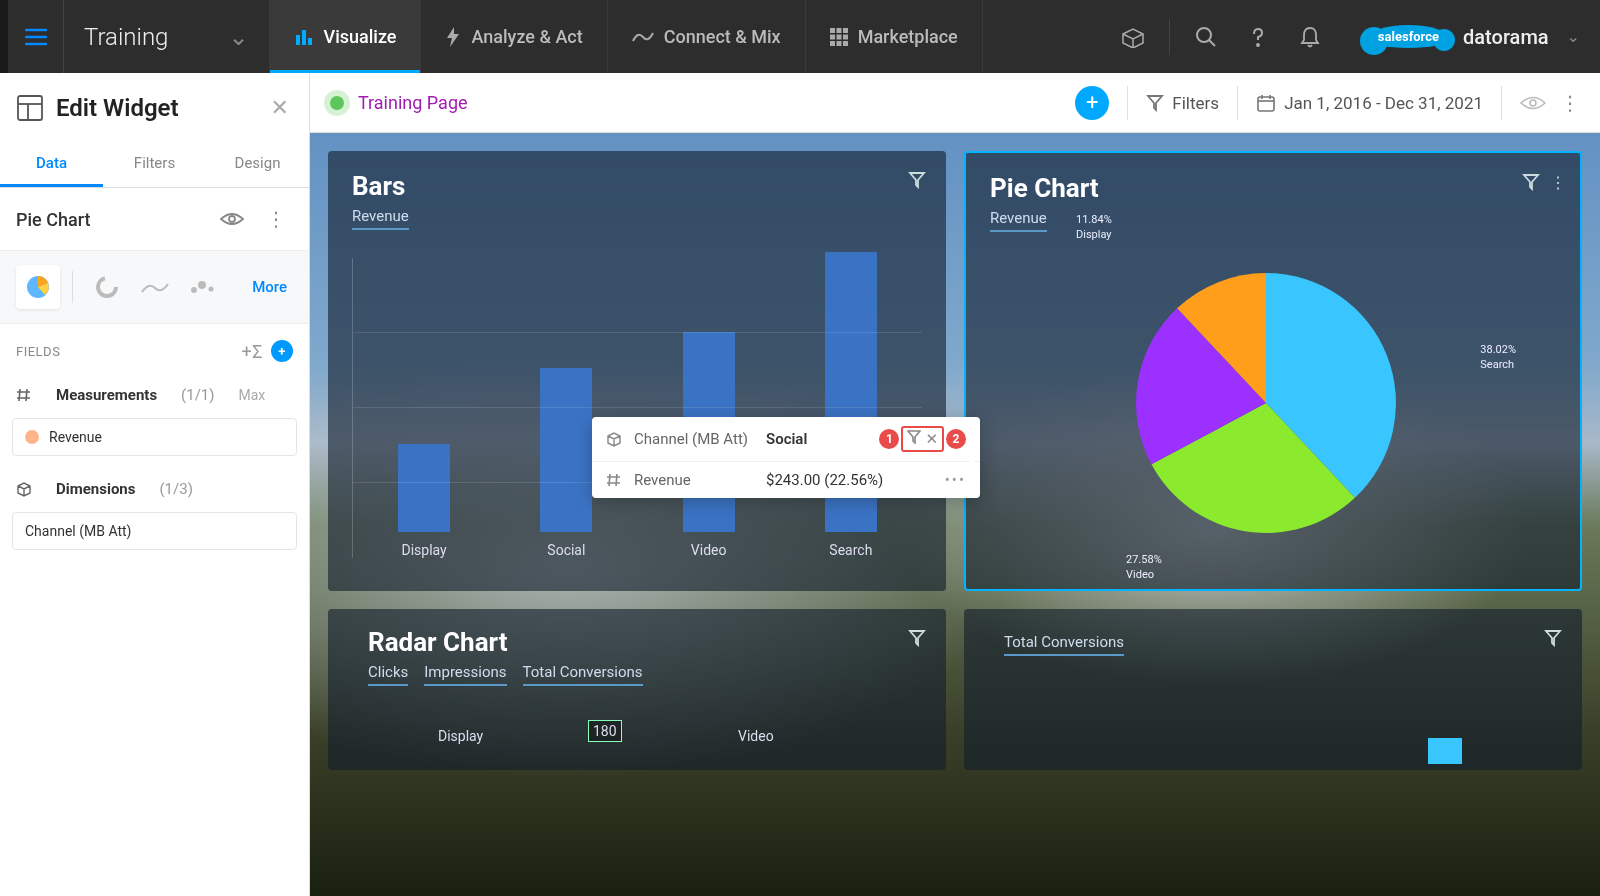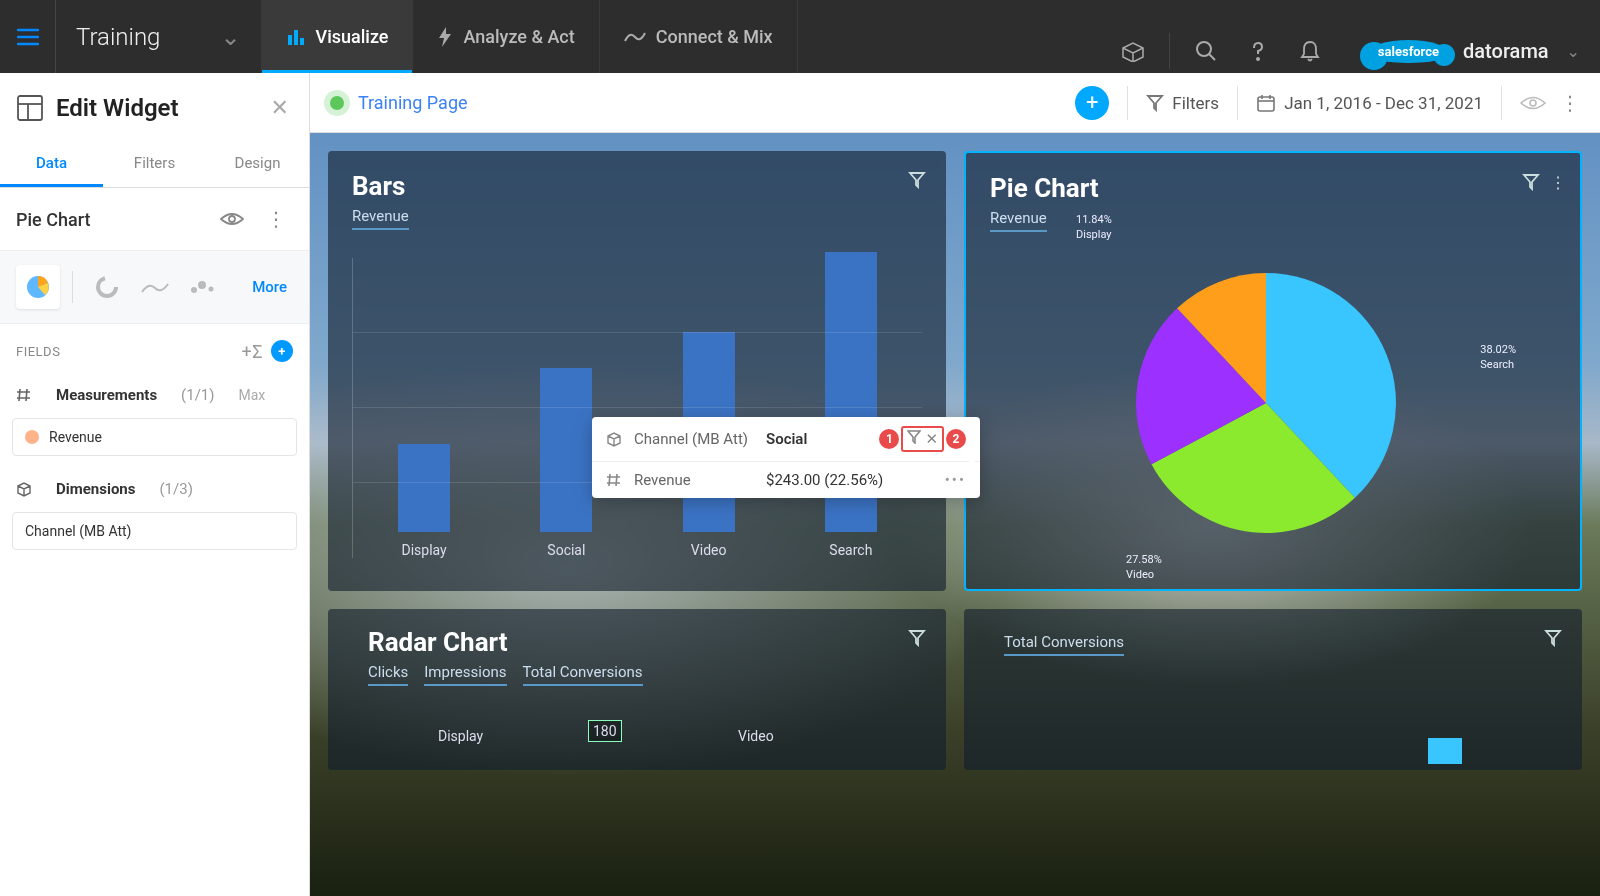--- a/index.html
+++ b/index.html
@@ -1,18 +1,18 @@
 <!DOCTYPE html>
 <html><head>
 <meta charset="utf-8">
 <style>
 * { box-sizing: border-box; margin: 0; padding: 0; font-family: -apple-system, BlinkMacSystemFont, "Segoe UI", Roboto, sans-serif; }
 body { width: 1600px; height: 896px; overflow: hidden; background: #1a1a1a; }
 
-.topnav { height: 73px; background: #2d2d2d; display: flex; align-items: flex-end; color: #ccc; }
+.topnav { height: 73px; background: #2d2d2d; display: flex; align-items: center; color: #ccc; margin-left: 8px; }
 .hamburger { width: 56px; display:flex; align-items:center; justify-content:center; cursor:pointer; height:100%; border-right:1px solid #444;}
 .hamburger svg { stroke:#0088ff; }
 .brand { display:flex; align-items:center; gap:60px; padding:0 20px; height:100%; border-right:1px solid #3a3a3a; font-size:24px; color:#eee; font-weight:300;}
 .brand .chev { color:#888; }
 .nav-tabs { display:flex; height:100%; }
 .nav-tab { display:flex; align-items:center; gap:10px; padding:0 24px; font-size:18px; font-weight:500; color:#bbb; cursor:pointer; border-right:1px solid #3a3a3a; position:relative; }
 .nav-tab.active { background:#3a3a3a; color:#fff; }
 .nav-tab.active::after { content:''; position:absolute; bottom:0; left:0; right:0; height:3px; background:#00aaff; }
 .nav-tab .icon { display:inline-flex; }
 .nav-right { margin-left:auto; display:flex; align-items:center; gap:8px; padding-right:20px; }
@@ -55,21 +55,21 @@
 .dot { width:14px; height:14px; border-radius:50%; }
 
 .canvas { flex:1; position:relative; background: linear-gradient(180deg,#3876b0 0%,#6aa5d4 30%,#8fb8d5 50%,#4a5d42 75%,#2a3020 100%); }
 .mountains { position:absolute; inset:0; background:
   radial-gradient(ellipse at 20% 60%, rgba(200,210,220,0.7) 0%, transparent 30%),
   radial-gradient(ellipse at 70% 55%, rgba(220,225,230,0.8) 0%, transparent 25%),
   linear-gradient(180deg,#5b8bc0 0%,#7fa8cc 35%,#a8b8c8 45%,#6a7a5a 55%,#3a4028 80%,#1a2010 100%);
 }
 .page-bar { position:relative; height:60px; background:#fff; border-bottom:1px solid #ddd; display:flex; align-items:center; padding:0 20px; gap:14px; z-index:2;}
 .status-dot { width:14px; height:14px; background:#5cc85c; border-radius:50%; box-shadow:0 0 0 6px #d6f2d6;}
-.page-title { font-size:18px; color:#3b82f6; flex:1;}
+.page-title { font-size:18px; color:#a21caf; flex:1;}
 .add-fab { width:34px; height:34px; background:#00a8ff; border-radius:50%; color:#fff; display:flex; align-items:center; justify-content:center; font-size:22px; cursor:pointer;}
 .bar-sep { width:1px; height:34px; background:#e0e0e0; margin:0 4px;}
 .bar-item { display:flex; align-items:center; gap:8px; color:#555; font-size:17px; cursor:pointer;}
 
 .cards { position:relative; padding:18px; display:grid; grid-template-columns:1fr 1fr; gap:18px; z-index:1;}
 .card { background:rgba(20,30,45,0.62); border-radius:4px; padding:20px 24px; position:relative; min-height:440px; backdrop-filter:blur(2px);}
 .card.selected { border:2px solid #00b4ff; }
 .card-title { font-size:26px; font-weight:700; color:#fff; }
 .card-sub { font-size:15px; color:#cdddee; border-bottom:2px solid #5a98c8; display:inline-block; padding-bottom:3px; margin-top:6px;}
 .card-filter { position:absolute; top:20px; right:20px; color:#cdd; cursor:pointer;}
@@ -141,20 +141,36 @@
         </span>
       <span>Analyze &amp; Act</span>
     </div>
     <div class="nav-tab">
       <span class="icon">
           <svg width="22" height="16" stroke="#aaa" fill="none" stroke-width="2">
             <path d="M1 12 Q6 2 11 8 Q16 14 21 4"></path>
           </svg>
         </span>
       <span>Connect &amp; Mix</span>
+    </div>
+    <div class="nav-tab">
+      <span class="icon">
+          <svg width="18" height="18" fill="#aaa">
+            <rect x="0" y="0" width="5" height="5"></rect>
+            <rect x="6.5" y="0" width="5" height="5"></rect>
+            <rect x="13" y="0" width="5" height="5"></rect>
+            <rect x="0" y="6.5" width="5" height="5"></rect>
+            <rect x="6.5" y="6.5" width="5" height="5"></rect>
+            <rect x="13" y="6.5" width="5" height="5"></rect>
+            <rect x="0" y="13" width="5" height="5"></rect>
+            <rect x="6.5" y="13" width="5" height="5"></rect>
+            <rect x="13" y="13" width="5" height="5"></rect>
+          </svg>
+        </span>
+      <span>Marketplace</span>
     </div>
   </div>
   <div class="nav-right">
     <div class="nav-icon">
         <svg width="28" height="22" stroke="#aaa" fill="none" stroke-width="1.5">
           <path d="M4 8 L14 3 L24 8 L24 17 L14 22 L4 17 Z M4 8 L14 13 L24 8 M14 13 L14 22"></path>
         </svg>
       </div>
     <div class="nav-sep"></div>
     <div class="nav-icon">

